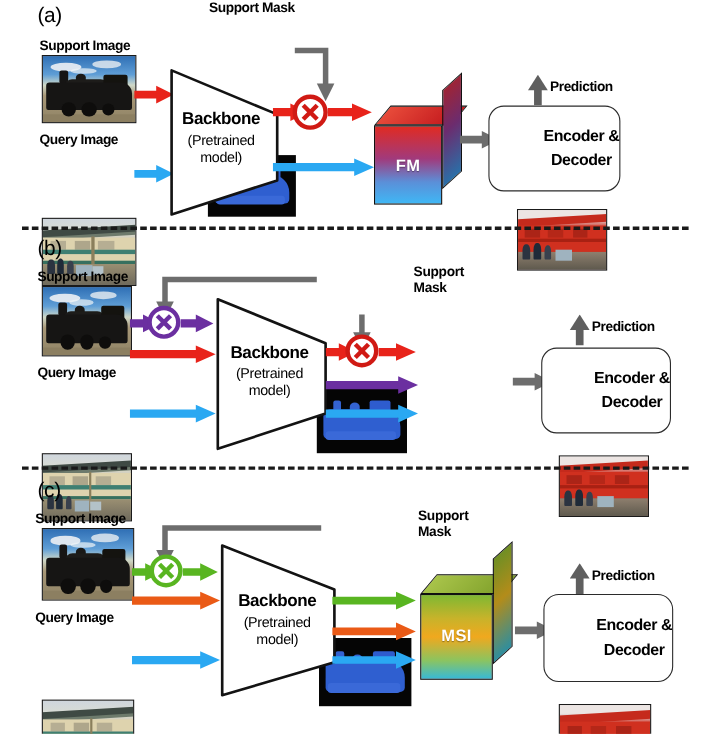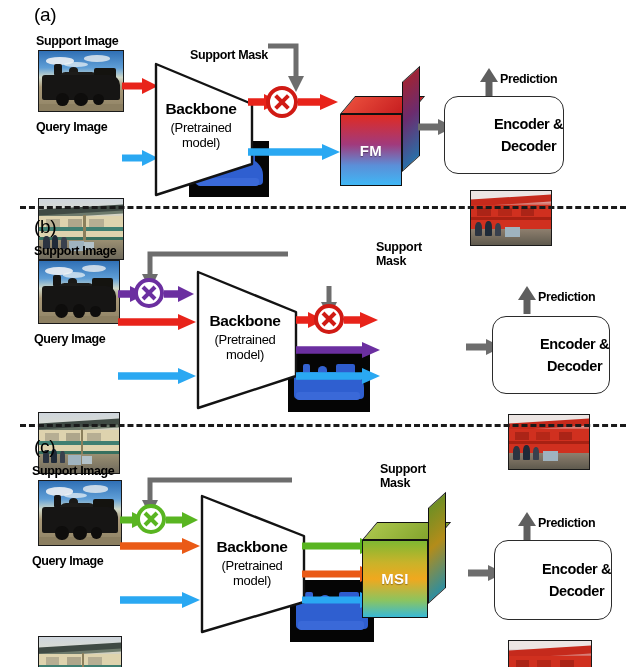--- a/index.html
+++ b/index.html
@@ -139,21 +139,21 @@
         <div class="band2"></div>
         <div class="post"></div>
       <div class="ground"></div>
         <div class="p1"></div>
         <div class="p2"></div>
         <div class="p3"></div>
       <div class="box1"></div>
         <div class="box2"></div>
     </div>
 
-    <div class="abs cap-label" style="left:190px;top:0px;margin-top:48px;">Support Mask</div>
+    <div class="abs cap-label" style="left:190px;top:0px;">Support Mask</div>
     <div class="abs photo ph-mask" style="left:189px;top:17px;width:80px;height:56px;">
       <div class="b2"></div>
         <div class="b3"></div>
         <div class="b4"></div>
         <div class="blob"></div>
         <div class="b5"></div>
     </div>
 
     <svg class="abs" style="left:122px;top:76px;" width="40" height="20">
       <path d="M0,10 L22,10" stroke="#e8231a" stroke-width="7" fill="none"></path>
@@ -485,21 +485,21 @@
     </svg>
     <svg class="abs" style="left:302px;top:132px;" width="80" height="20">
       <path d="M0,10 L60,10" stroke="#ea5a16" stroke-width="7" fill="none"></path>
       <path d="M58,2 L76,10 L58,18 Z" fill="#ea5a16"></path>
     </svg>
     <svg class="abs" style="left:302px;top:158px;" width="80" height="20">
       <path d="M0,10 L60,10" stroke="#2aa8f2" stroke-width="7" fill="none"></path>
       <path d="M58,2 L76,10 L58,18 Z" fill="#2aa8f2"></path>
     </svg>
 
-    <div class="cube" style="left:362px;top:90px;width:92px;height:100px;">
+    <div class="cube" style="left:382px;top:90px;width:92px;height:100px;">
       <div class="top" style="left:0;top:0;width:74px;height:18px;background:linear-gradient(100deg,#a9c44a,#7fa02a);
            transform:skewX(-40deg);transform-origin:bottom left;border:1.6px solid #111;box-sizing:border-box;"></div>
       <div class="side" style="left:66px;top:-14px;width:18px;height:96px;background:linear-gradient(#6f8f24 0%,#b38c1a 45%,#2d8ea0 100%);
            transform:skewY(-42deg);transform-origin:top left;border:1.6px solid #111;box-sizing:border-box;"></div>
       <div class="front" style="left:0;top:18px;width:66px;height:78px;background:linear-gradient(#7fb832 0%,#c8b32a 28%,#f0a81e 50%,#8cc45f 78%,#38b9d6 100%);"></div>
       <div class="lbl" style="left:0;top:48px;width:66px;">MSI</div>
     </div>
 
     <svg class="abs" style="left:468px;top:132px;" width="40" height="18">
       <path d="M0,9 L22,9" stroke="#6d6d6d" stroke-width="7" fill="none"></path>

